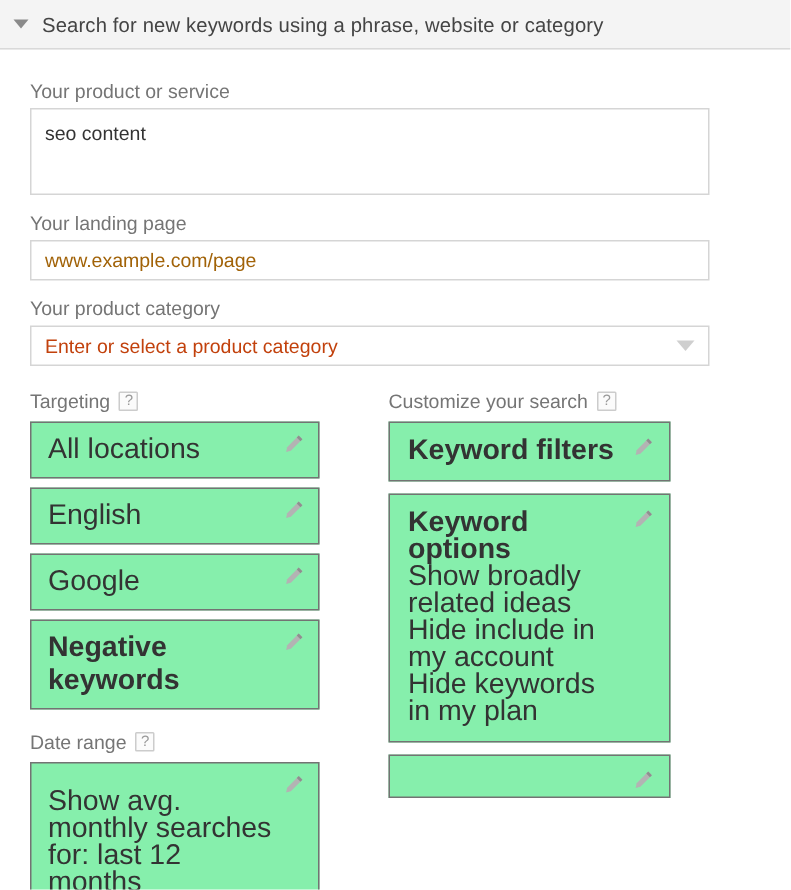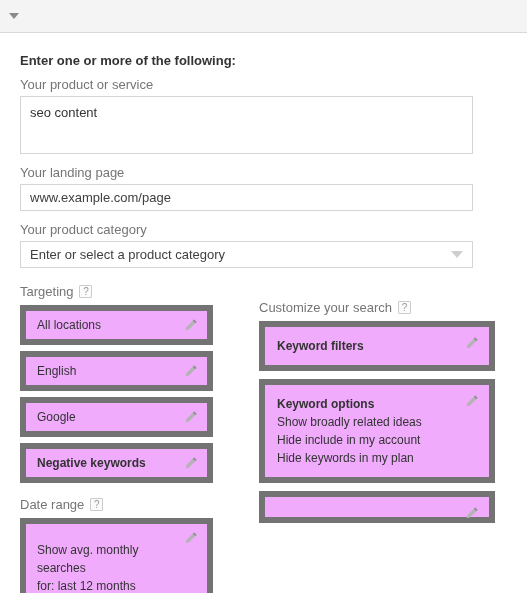--- a/index.html
+++ b/index.html
@@ -71,35 +71,35 @@
     margin-bottom: 11px;
   }
 
   .input-box {
     width: 453px;
     height: 27px;
     border: 1px solid #d5d5d5;
     box-sizing: border-box;
     padding: 4px 9px;
     font-size: 13px;
-    color: #404040;
+    color: #a16207;
     background: #ffffff;
     display: flex;
     align-items: center;
     margin-bottom: 11px;
   }
 
   .select-box {
     width: 453px;
     height: 27px;
     border: 1px solid #d5d5d5;
     box-sizing: border-box;
     padding: 4px 9px;
     font-size: 13px;
-    color: #404040;
+    color: #c2410c;
     background: #ffffff;
     display: flex;
     align-items: center;
     justify-content: space-between;
     margin-bottom: 16px;
   }
   .select-arrow {
     width: 0;
     height: 0;
     border-left: 6px solid transparent;
@@ -108,21 +108,21 @@
     flex: none;
   }
 
   
   .columns {
     display: flex;
     align-items: flex-start;
   }
   .col-left { width: 193px; flex: none; }
   .col-spacer { width: 46px; flex: none; }
-  .col-right { width: 236px; flex: none; margin-top: 16px; }
+  .col-right { width: 188px; flex: none; }
 
   .group-heading {
     display: flex;
     align-items: center;
     font-size: 13px;
     color: #757575;
     margin-bottom: 6px;
   }
   .group-heading-label { margin-right: 6px; }
 
@@ -136,26 +136,26 @@
     border-radius: 1px;
     font-size: 10px;
     line-height: 1;
     color: #9a9a9a;
     background: #fbfbfb;
     box-sizing: border-box;
   }
 
   .tile {
     position: relative;
-    background: #f0abfc;
-    border: 6px solid #737373;
+    background: #86efac;
+    border: 1px solid #737373;
     box-sizing: border-box;
     padding: 7px 30px 7px 11px;
     margin-bottom: 6px;
-    font-size: 12px;
+    font-size: 19px;
     color: #333333;
     min-height: 29px;
   }
   .tile.bold { font-weight: bold; }
   .tile-line { line-height: 18px; }
   .tile-line.head { font-weight: bold; }
   .tile.two-line { padding-top: 17px; padding-bottom: 9px; }
 
   .pencil-icon {
     position: absolute;
@@ -183,25 +183,25 @@
     font-size: 12.5px;
     padding: 7px 14px 8px 14px;
     line-height: 1;
   }
 </style>
 </head>
 <body>
 
 <div class="panel-header">
   <span class="disclosure-triangle"></span>
+  <span class="panel-header-title">Search for new keywords using a phrase, website or category</span>
 </div>
 
 <div class="panel-body">
 
-  <div class="section-title">Enter one or more of the following:</div>
 
   <div class="field-label">Your product or service</div>
   <div class="textarea-box">seo content</div>
 
   <div class="field-label">Your landing page</div>
   <div class="input-box">www.example.com/page</div>
 
   <div class="field-label">Your product category</div>
   <div class="select-box">
     <span>Enter or select a product category</span>

